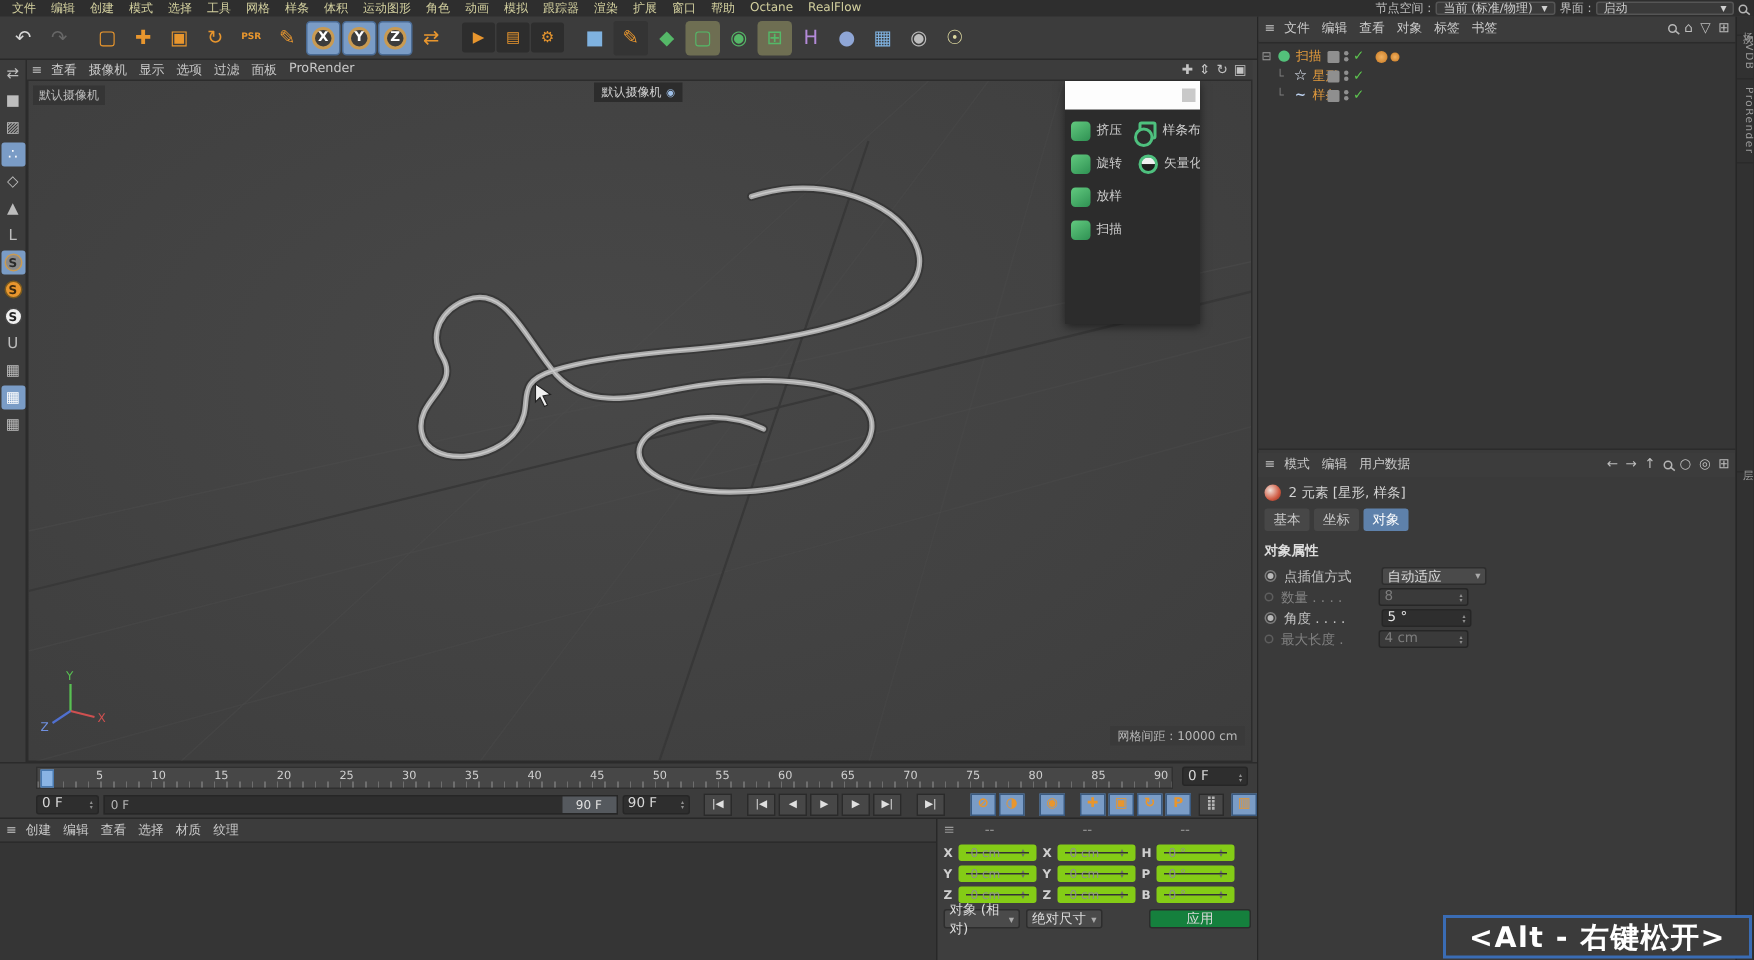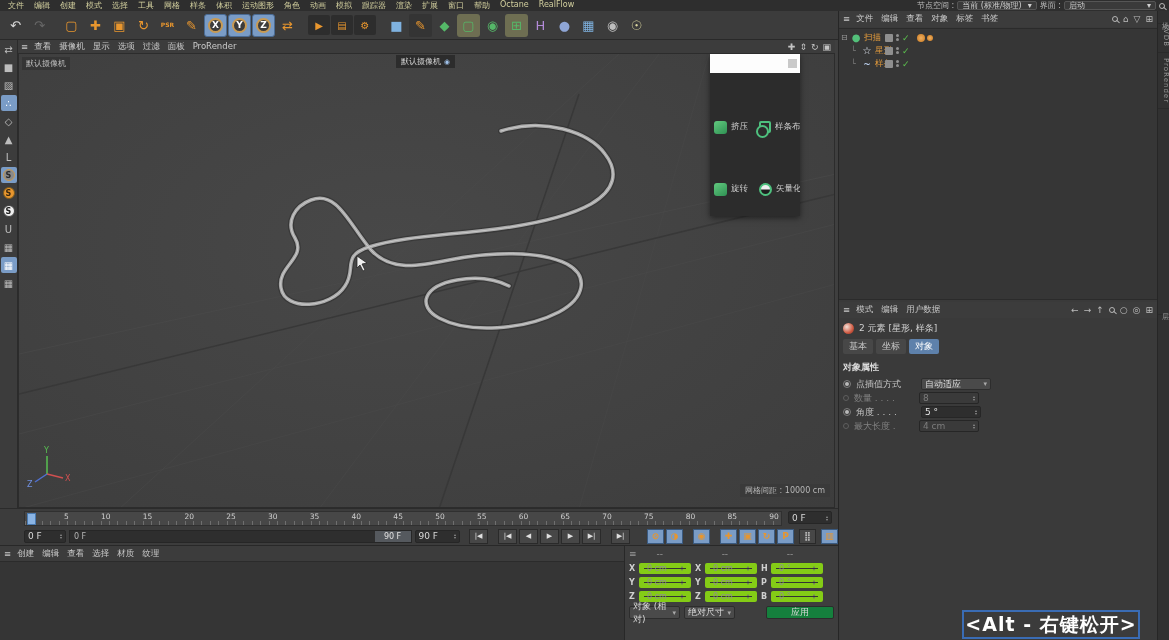--- a/index.html
+++ b/index.html
@@ -46,21 +46,21 @@
   .cam-badge{position:absolute;top:1px;left:377px;background:#2c2c2c;padding:1px 5px;font-size:8px;color:#d2d2d2;display:flex;align-items:center;gap:3px;}
   .cam-badge .cam-ic{color:#9fc0e8;font-size:7px;}
   .grid-label{position:absolute;right:4px;bottom:10px;background:#3a3a3a;padding:1px 5px;font-size:8px;color:#b8b8b8;}
 
   
   .popup{position:absolute;left:691px;top:0;width:90px;z-index:20;box-shadow:0 2px 6px rgba(0,0,0,.5);}
   .popup-search{height:19px;background:#fdfdfd;position:relative;}
   .popup-search::after{content:'';position:absolute;right:3px;top:5px;width:9px;height:9px;background:#c9c9c9;}
   .popup-body{background:#2c2c2c;height:143px;display:flex;overflow:hidden;}
   .p-col{width:45px;display:flex;flex-direction:column;padding-top:3px;}
-  .p-item{height:22px;display:flex;align-items:center;gap:4px;padding-left:4px;white-space:nowrap;overflow:hidden;color:#cbcbcb;font-size:8.5px;flex:none;margin-top:40px;}
+  .p-item{height:22px;display:flex;align-items:center;gap:4px;padding-left:4px;white-space:nowrap;overflow:hidden;color:#cbcbcb;font-size:8.5px;flex:none;}
   .pico{width:13px;height:13px;border-radius:3px;background:linear-gradient(145deg,#62ca7f,#2f9153);flex:none;position:relative;}
   .p-item.mask .pico{background:transparent;border:2px solid #4ec07e;border-radius:2px;width:12px;height:12px;}
   .p-item.mask .pico::after{content:'';position:absolute;left:-5px;top:2px;width:9px;height:9px;border:2px solid #4ec07e;border-radius:50%;background:#2c2c2c;}
   .p-item.vect .pico{border-radius:50%;border:2px solid #4ec07e;background:linear-gradient(#efefef 48%,#1e1e1e 52%);width:13px;height:13px;}
 
   
   .right{position:absolute;left:838px;top:11px;width:319px;bottom:0;background:#3a3a3a;border-left:1px solid #262626;}
   .pmenu{height:16px;display:flex;align-items:center;gap:2px;padding:0 4px;font-size:8.5px;color:#c9c9c9;background:#3c3c3c;}
   .pmenu .mi{padding:0 4px;}
   .pmenu-icons{margin-left:auto;display:flex;gap:5px;align-items:center;color:#bdbdbd;font-size:9px;}
@@ -144,21 +144,21 @@
   .coord-col{display:flex;flex-direction:column;gap:2px;}
   .c-row{display:flex;align-items:center;gap:3px;height:12px;}
   .c-row b{width:7px;color:#cfcfcf;font-size:8px;}
   .c-fld{width:52px;height:11px;background:#333;border:5px solid #84cc16;border-radius:2px;color:#8e8e8e;display:flex;align-items:center;padding:0 3px;font-size:8px;}
   .c-fld .spin{margin-left:auto;display:flex;flex-direction:column;font-size:4px;line-height:3px;color:#6e6e6e;}
   .coord-foot{display:flex;gap:4px;margin-top:4px;}
   .coord-foot .dd{width:64px;height:13px;}
   .apply-btn{width:88px;height:13px;background:#15803d;border:1px solid #2c2c2c;border-radius:2px;display:flex;align-items:center;justify-content:center;color:#d8d8d8;margin-left:27px;}
 
   
-  .overlay{position:absolute;left:962px;top:610px;width:178px;height:29px;background:#3b3b3b;border:2px solid #3a6cb4;display:flex;align-items:center;justify-content:center;color:#fff;font-size:19px;font-weight:bold;letter-spacing:1px;z-index:40;white-space:nowrap;}
+  .overlay{position:absolute;left:962px;top:610px;width:206px;height:29px;background:#3b3b3b;border:2px solid #3a6cb4;display:flex;align-items:center;justify-content:center;color:#fff;font-size:19px;font-weight:bold;letter-spacing:1px;z-index:40;white-space:nowrap;}
 
   svg text{font-family:"DejaVu Sans","Liberation Sans",sans-serif;}
 </style>
 </head>
 <body>
 
 <div id="app">
 
   <div class="menubar">
     <div style="display:flex">

